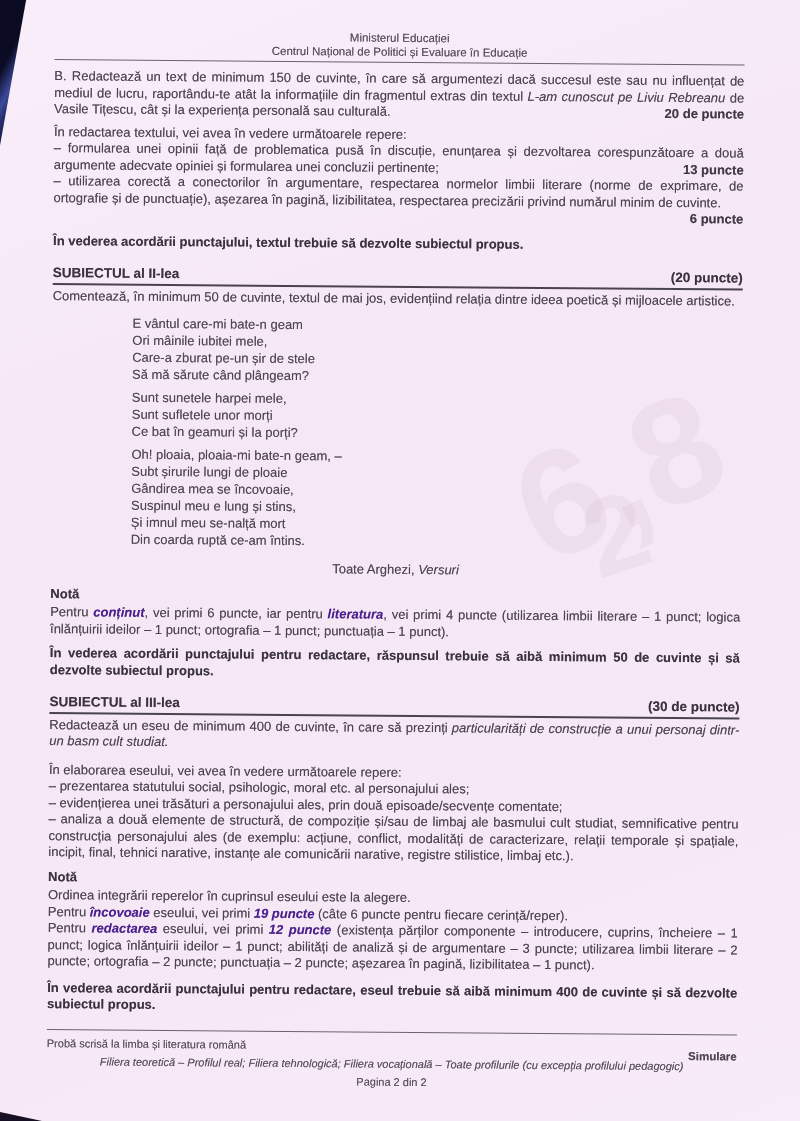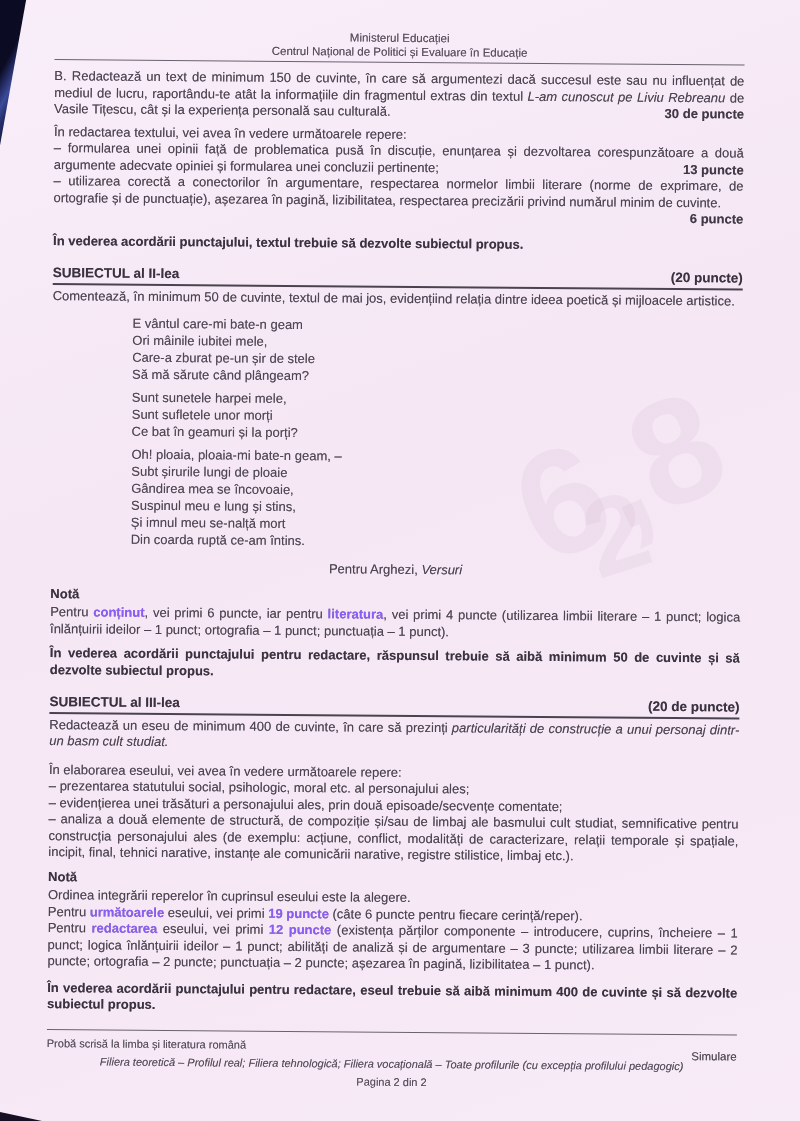--- a/index.html
+++ b/index.html
@@ -15,35 +15,35 @@
     padding:28px 55px 0 55px;box-sizing:border-box;
     font-size:13px;line-height:16.5px;
     text-shadow:0 0 0.5px rgba(76,68,82,0.55);
   }
   .hdr{ text-align:center;font-size:11.5px;line-height:14px;color:#564e5c;
         border-bottom:1.5px solid #6a6270;padding-bottom:3px;}
   .para{ text-align:justify;margin-top:8px;position:relative;}
   .pts-abs{ position:absolute;right:0;bottom:0;font-weight:700;color:#403846;
             background:inherit;}
   .pts-line{ text-align:right;font-weight:700;color:#403846;}
-  .bold{ font-weight:700;color:#8b5cf6;}
+  .bold{ font-weight:700;color:#4c1d95;font-style:italic;}
   .ital{ font-style:italic;}
   .emph{ font-weight:700;color:#3a3240;text-align:justify;margin-top:10px;}
   .subj-head{ display:flex;justify-content:space-between;align-items:flex-end;
               font-weight:700;color:#3a3240;border-bottom:2px solid #4a4250;
               margin-top:16px;padding-bottom:1px;font-size:13.5px;}
   .task{ text-align:justify;margin-top:3px;}
   .poem{ margin-top:10px;margin-left:80px;line-height:17px;color:#4f4755;}
   .stanza{ margin-bottom:6px;}
   .poem-author{ text-align:center;margin-top:12px;}
   .nota{ margin-top:10px;font-weight:700;color:#3a3240;}
   .footer{ margin-top:16px;border-top:1.5px solid #6a6270;padding-top:4px;
            font-size:11px;line-height:18px;color:#564e5c;position:relative;}
   .footer-row1{ text-align:left;}
-  .footer-sim{ position:absolute;right:0;top:12px;font-size:11.5px;color:#4c4452;}
+  .footer-sim{ position:absolute;right:0;top:12px;font-size:11.5px;color:#4c4452;font-weight:bold;}
   .footer-row2{ text-align:center;font-style:italic;}
   .footer-row3{ text-align:center;}
   .corner-tl{
     position:absolute;top:0;left:0;width:30px;height:150px;z-index:5;
     background:linear-gradient(118deg,#0b0b24 35%,#3b4a9a 52%,#262e6b 60%,#11112f 75%);
     clip-path:polygon(0 0,87% 0,0 97%);
   }
   .corner-bl{
     position:absolute;bottom:0;left:0;width:42px;height:9px;z-index:5;
     background:#171024;
@@ -65,21 +65,21 @@
 
 <div class="paper-content">
 
   <div class="hdr">
     <div>Ministerul Educației</div>
     <div>Centrul Național de Politici și Evaluare în Educație</div>
   </div>
 
   <div class="para">
     <span>B. Redactează un text de minimum 150 de cuvinte, în care să argumentezi dacă succesul este sau nu influențat de mediul de lucru, raportându-te atât la informațiile din fragmentul extras din textul </span><span class="ital">L-am cunoscut pe Liviu Rebreanu</span><span> de Vasile Tițescu, cât și la experiența personală sau culturală.</span>
-    <span class="pts-abs">30 de puncte</span>
+    <span class="pts-abs">20 de puncte</span>
   </div>
 
   <div class="para" style="margin-top:6px">În redactarea textului, vei avea în vedere următoarele repere:</div>
 
   <div class="para" style="margin-top:0">
     <span>– formularea unei opinii față de problematica pusă în discuție, enunțarea și dezvoltarea corespunzătoare a două argumente adecvate opiniei și formularea unei concluzii pertinente;</span>
     <span class="pts-abs">13 puncte</span>
   </div>
 
   <div class="para" style="margin-top:0">– utilizarea corectă a conectorilor în argumentare, respectarea normelor limbii literare (norme de exprimare, de ortografie și de punctuație), așezarea în pagină, lizibilitatea, respectarea precizării privind numărul minim de cuvinte.</div>
@@ -109,47 +109,47 @@
       <div>Oh! ploaia, ploaia-mi bate-n geam, –</div>
       <div>Subt șirurile lungi de ploaie</div>
       <div>Gândirea mea se încovoaie,</div>
       <div>Suspinul meu e lung și stins,</div>
       <div>Și imnul meu se-nalță mort</div>
       <div>Din coarda ruptă ce-am întins.</div>
     </div>
   </div>
 
   <div class="poem-author">
-    <span>Pentru Arghezi, </span><span class="ital">Versuri</span>
+    <span>Toate Arghezi, </span><span class="ital">Versuri</span>
   </div>
 
   <div class="nota">Notă</div>
   <div class="para" style="margin-top:2px">
     <span>Pentru </span><span class="bold">conținut</span><span>, vei primi 6 puncte, iar pentru </span><span class="bold">literatura</span><span>, vei primi 4 puncte (utilizarea limbii literare – 1 punct; logica înlănțuirii ideilor – 1 punct; ortografia – 1 punct; punctuația – 1 punct).</span>
   </div>
 
   <div class="emph" style="margin-top:8px">În vederea acordării punctajului pentru redactare, răspunsul trebuie să aibă minimum 50 de cuvinte și să dezvolte subiectul propus.</div>
 
   <div class="subj-head">
     <span>SUBIECTUL al III-lea</span>
-    <span>(20 de puncte)</span>
+    <span>(30 de puncte)</span>
   </div>
   <div class="task">
     <span>Redactează un eseu de minimum 400 de cuvinte, în care să prezinți </span><span class="ital">particularități de construcție a unui personaj dintr-un basm cult studiat.</span>
   </div>
 
   <div class="para" style="margin-top:12px">În elaborarea eseului, vei avea în vedere următoarele repere:</div>
   <div class="para" style="margin-top:0">– prezentarea statutului social, psihologic, moral etc. al personajului ales;</div>
   <div class="para" style="margin-top:0">– evidențierea unei trăsături a personajului ales, prin două episoade/secvențe comentate;</div>
   <div class="para" style="margin-top:0">– analiza a două elemente de structură, de compoziție și/sau de limbaj ale basmului cult studiat, semnificative pentru construcția personajului ales (de exemplu: acțiune, conflict, modalități de caracterizare, relații temporale și spațiale, incipit, final, tehnici narative, instanțe ale comunicării narative, registre stilistice, limbaj etc.).</div>
 
   <div class="nota" style="margin-top:8px">Notă</div>
   <div class="para" style="margin-top:2px">Ordinea integrării reperelor în cuprinsul eseului este la alegere.</div>
   <div class="para" style="margin-top:0">
-    <span>Pentru </span><span class="bold">următoarele</span><span> eseului, vei primi </span><span class="bold">19 puncte</span><span> (câte 6 puncte pentru fiecare cerință/reper).</span>
+    <span>Pentru </span><span class="bold">încovoaie</span><span> eseului, vei primi </span><span class="bold">19 puncte</span><span> (câte 6 puncte pentru fiecare cerință/reper).</span>
   </div>
   <div class="para" style="margin-top:0">
     <span>Pentru </span><span class="bold">redactarea</span><span> eseului, vei primi </span><span class="bold">12 puncte</span><span> (existența părților componente – introducere, cuprins, încheiere – 1 punct; logica înlănțuirii ideilor – 1 punct; abilități de analiză și de argumentare – 3 puncte; utilizarea limbii literare – 2 puncte; ortografia – 2 puncte; punctuația – 2 puncte; așezarea în pagină, lizibilitatea – 1 punct).</span>
   </div>
 
   <div class="emph">În vederea acordării punctajului pentru redactare, eseul trebuie să aibă minimum 400 de cuvinte și să dezvolte subiectul propus.</div>
 
   <div class="footer">
     <div class="footer-row1">Probă scrisă la limba și literatura română</div>
     <div class="footer-sim">Simulare</div>

